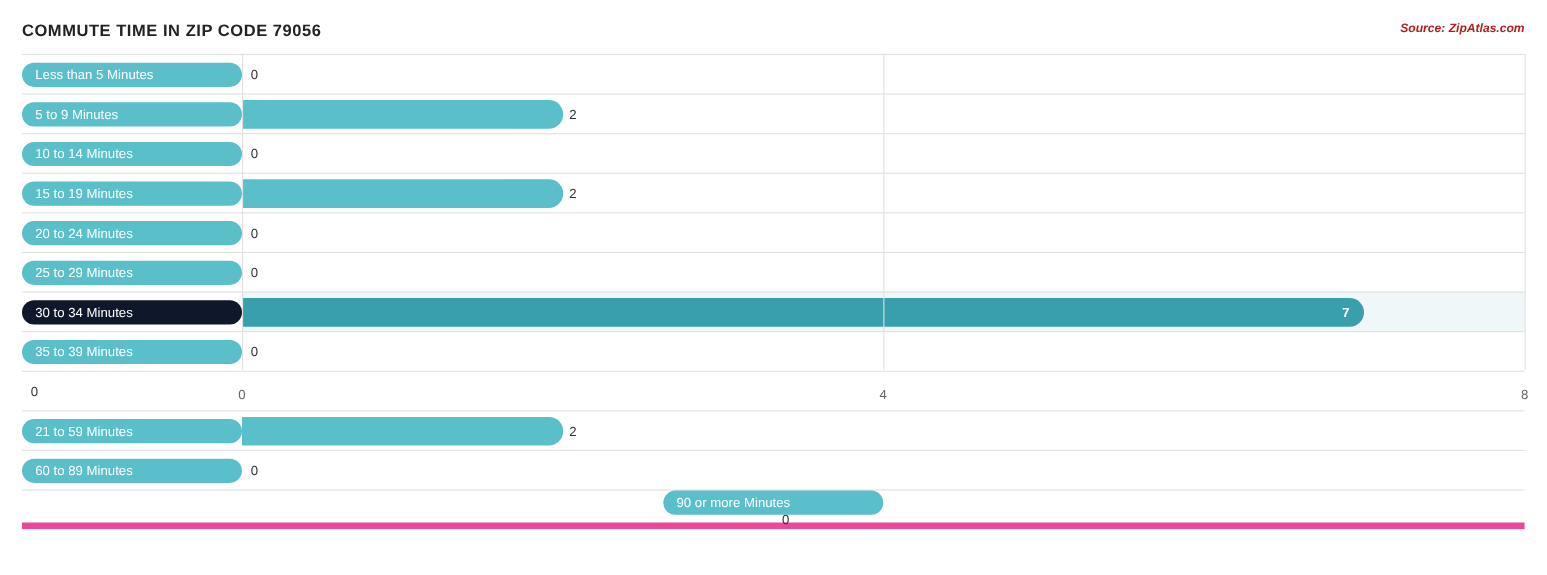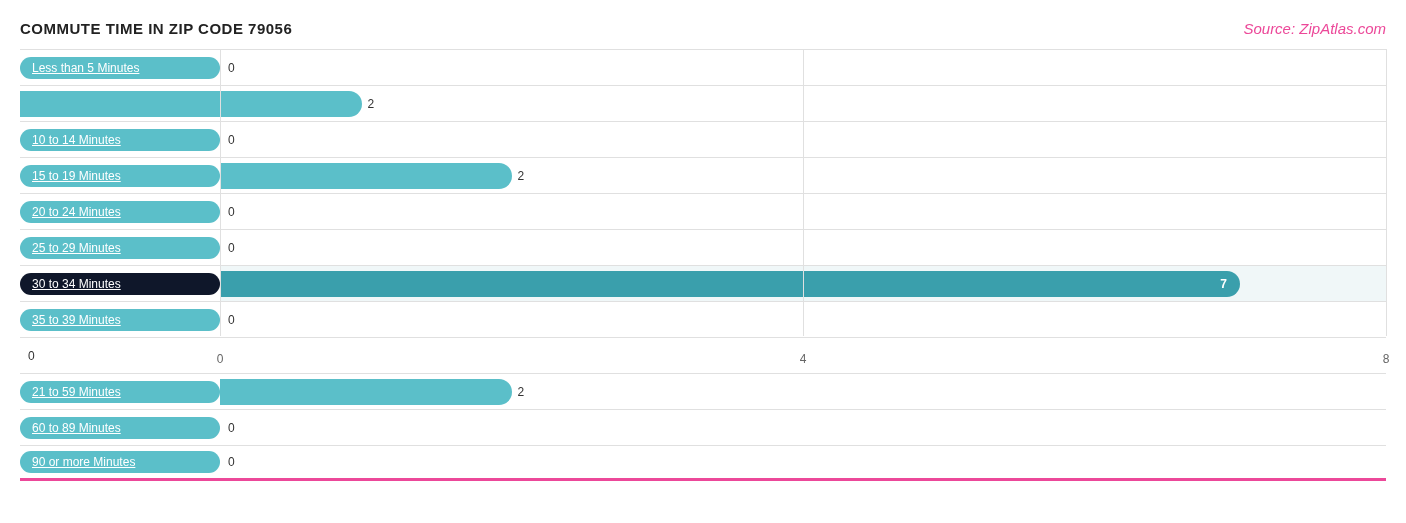--- a/index.html
+++ b/index.html
@@ -23,58 +23,59 @@
       margin-bottom: 12px;
     }
     .chart-title {
       font-size: 15px;
       font-weight: bold;
       color: #222;
       letter-spacing: 0.5px;
       text-transform: uppercase;
     }
     .chart-source {
-      font-size: 15px;
-      color: #ec4899;
+      font-size: 11px;
+      color: #b91c1c;
       font-style: italic;
+      font-weight: bold;
     }
     .chart-body {
       position: relative;
       width: 100%;
       height: calc(100% - 60px);
     }
     .bars-area {
       position: absolute;
       left: 0;
       right: 0;
       top: 0;
       bottom: 30px;
     }
     .bar-row {
       display: flex;
       align-items: center;
       height: 36px;
       border-top: 1px solid #e0e0e0;
     }
     .bar-row:last-child {
-      border-bottom: 3px solid #ec4899;
+      border-bottom: 6px solid #ec4899;
+      flex-direction: column;
     }
     .bar-label {
       width: 200px;
       min-width: 200px;
       font-size: 12px;
       color: #fff;
       background: #5bbfc9;
       border-radius: 12px;
       padding: 4px 12px;
       text-align: left;
       white-space: nowrap;
       z-index: 2;
       position: relative;
-      text-decoration: underline;
     }
     .bar-track {
       flex: 1;
       height: 100%;
       position: relative;
       display: flex;
       align-items: center;
     }
     .bar-fill {
       height: 26px;
@@ -139,20 +140,21 @@
     <div class="bars-area" id="bars-area">
 
     <div class="bar-row">
           <div class="bar-label">Less than 5 Minutes</div>
           <div class="bar-track">
             <div class="bar-fill normal" style="width: 0px;"></div>
             <div class="bar-value" style="left: 8px;">0</div>
           </div>
         </div>
         <div class="bar-row">
+          <div class="bar-label">5 to 9 Minutes</div>
           <div class="bar-track">
             <div class="bar-fill normal" style="width: 25%;"></div>
             <div class="bar-value" style="left: calc(25% + 6px);">2</div>
           </div>
         </div>
         <div class="bar-row">
           <div class="bar-label">10 to 14 Minutes</div>
           <div class="bar-track">
             <div class="bar-fill normal" style="width: 0px;"></div>
             <div class="bar-value" style="left: 8px;">0</div>

